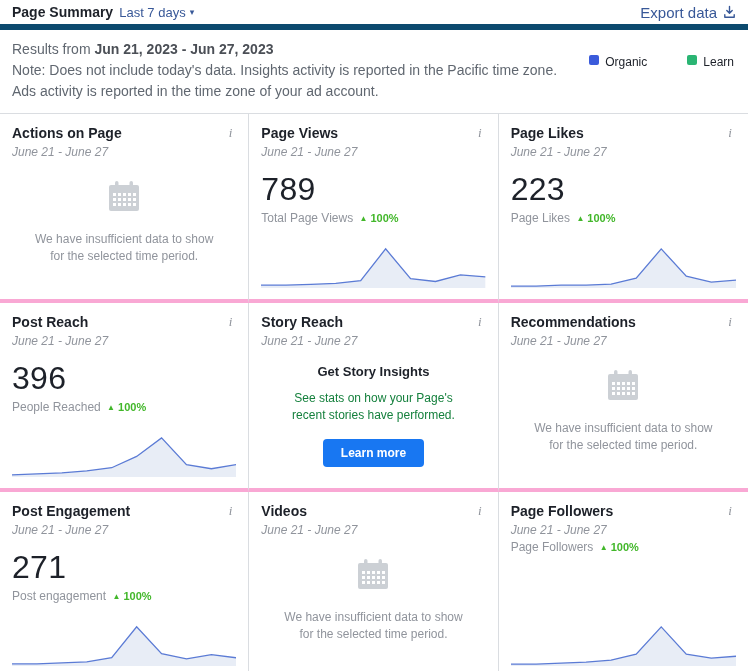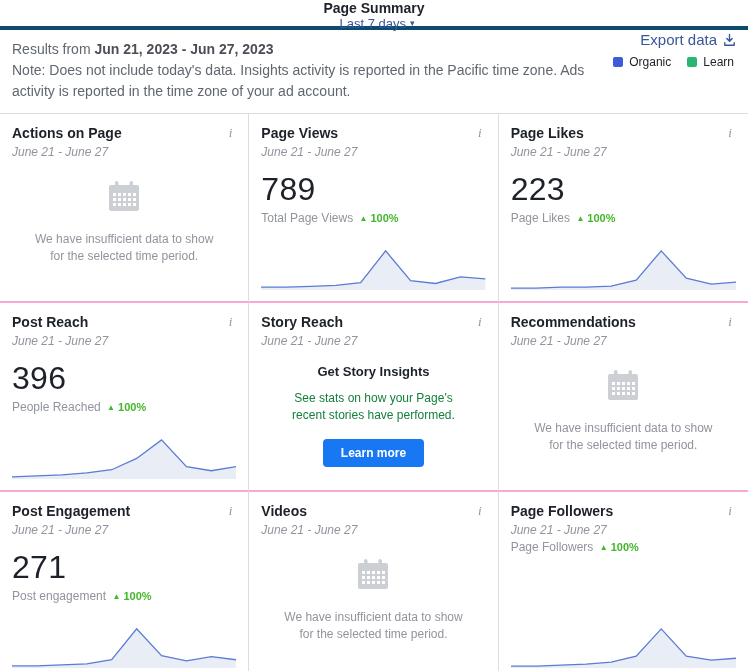--- a/index.html
+++ b/index.html
@@ -7,21 +7,21 @@
   body {
     width: 748px; height: 671px; overflow: hidden;
     background: #fff;
     font-family: "Liberation Sans", "DejaVu Sans", sans-serif;
     color: #1d2129;
   }
 
   
   .topbar {
     height: 30px; display: flex; align-items: center;
-    padding: 0 12px; border-bottom: 4px solid #0c4a6e; flex-direction: column;
+    padding: 0 12px; border-bottom: 6px solid #0c4a6e;
   }
   .page-title { font-size: 14px; font-weight: 700; margin: 0; color: #1d2129; }
   .range-select {
     background: none; border: none; padding: 0; margin-left: 6px;
     color: var(--accent-blue); font-size: 13px; font-family: inherit;
     display: inline-flex; align-items: center; gap: 4px; cursor: pointer;
   }
   .caret { font-size: 9px; line-height: 1; }
   .export-link {
     margin-left: auto; color: var(--accent-blue); font-size: 15px;
@@ -32,31 +32,31 @@
 
   
   .notebar { display: flex; padding: 9px 12px 11px 12px; }
   .note-text { font-size: 14px; color: #606770; line-height: 1.5; max-width: 578px; }
   .note-text b { color: #4b4f56; }
   .legend {
     margin-left: auto; display: flex; align-items: center; gap: 16px;
     font-size: 12px; color: #1d2129; padding-top: 16px; padding-right: 2px;
     align-self: flex-start; white-space: nowrap;
   }
-  .legend-item { display: inline-flex; align-items: center; }
+  .legend-item { display: inline-flex; align-items: flex-start; margin-left: 24px; }
   .swatch { width: 10px; height: 10px; border-radius: 2px; display: inline-block; margin-right: 6px; }
 
   
   .grid {
     display: grid; grid-template-columns: 1fr 1fr 1fr;
     grid-auto-rows: 189px; border-top: 1px solid #dadde1;
   }
   .card {
     position: relative; height: 100%;
-    border-right: 1px solid #dadde1; border-bottom: 2px solid #f9a8d4;
+    border-right: 1px solid #dadde1; border-bottom: 4px solid #f9a8d4;
     padding: 11px 12px; overflow: hidden; background: #fff;
   }
   .card:nth-child(3n) { border-right: none; }
   .card-head { display: flex; justify-content: space-between; align-items: flex-start; }
   .card-title { font-size: 14px; font-weight: 700; color: #1d2129; }
   .info-icon {
     color: #90949c; font-family: "Liberation Serif", "DejaVu Serif", serif;
     font-style: italic; font-size: 13px; line-height: 1; cursor: pointer; padding: 1px 4px;
   }
   .info-icon::before { content: "i"; }

